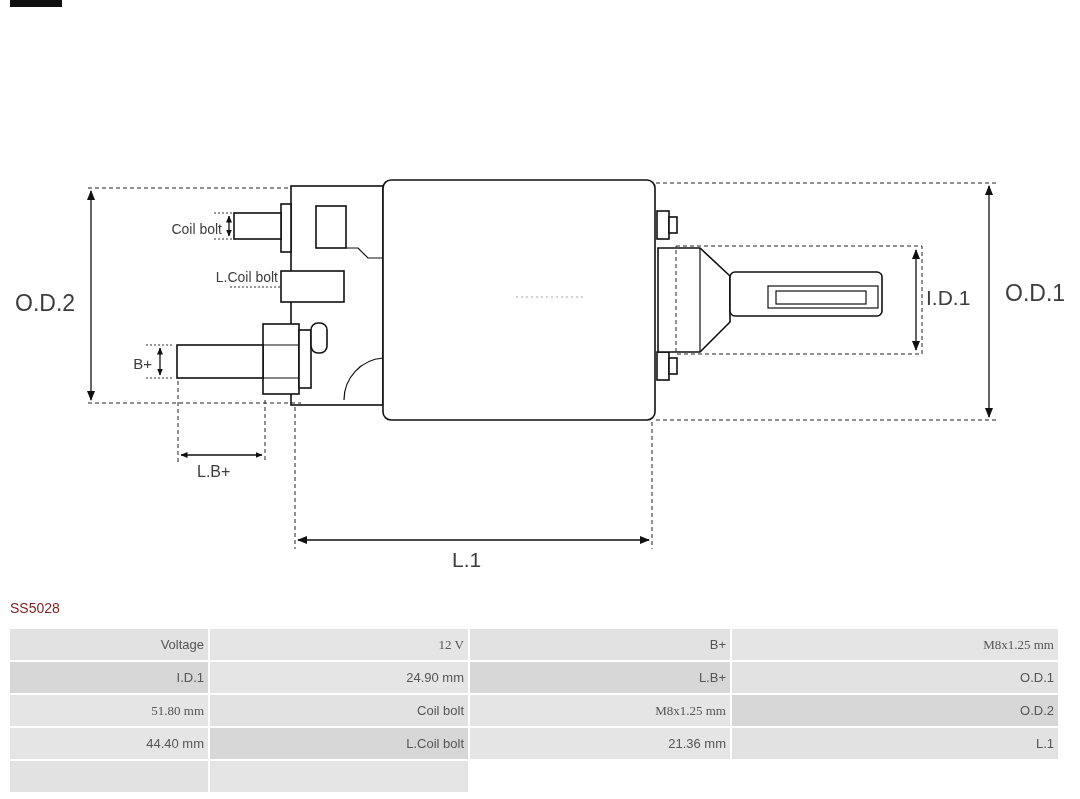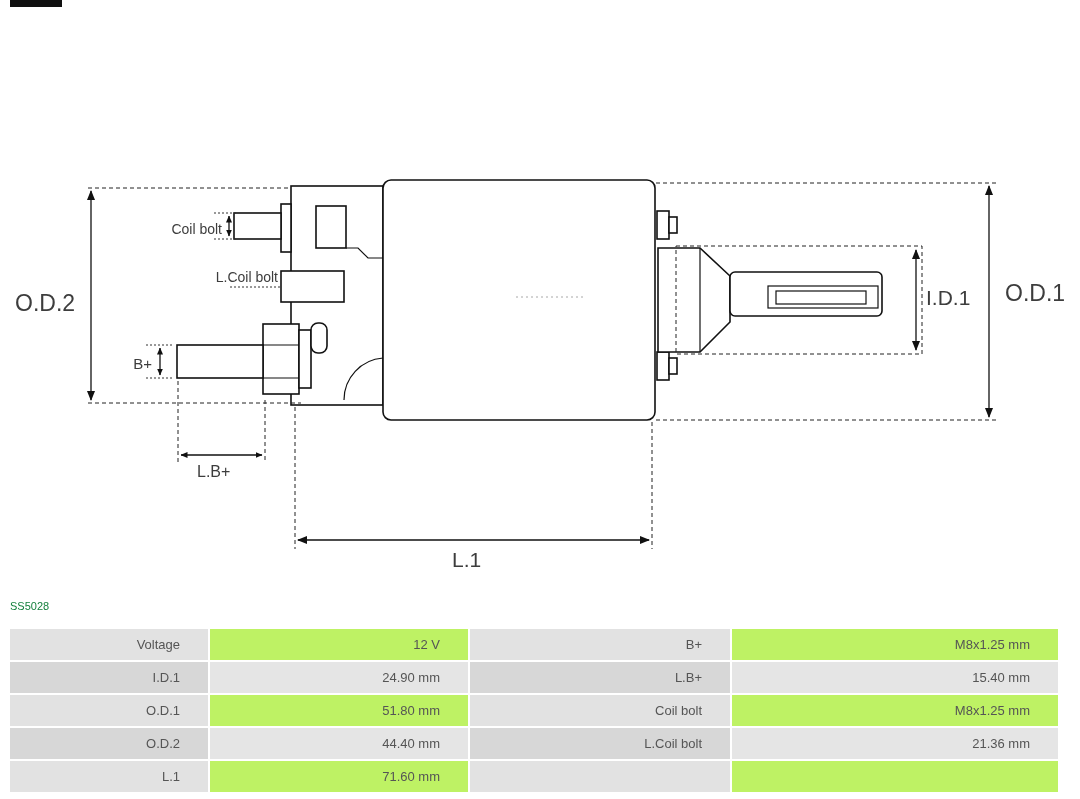--- a/index.html
+++ b/index.html
@@ -8,26 +8,26 @@
   .top-mark{position:absolute;left:10px;top:0;width:52px;height:7px;background:#101010;}
   .diagram{position:absolute;left:0;top:0;}
   .diagram text{font-family:"Liberation Sans",sans-serif;fill:#3d3d3d;}
   .outline{stroke:#111;stroke-width:1.6;fill:#fff;}
   .thin{stroke:#111;stroke-width:1.2;fill:none;}
   .dim{stroke:#111;stroke-width:1.3;fill:none;}
   .dimbold{stroke:#111;stroke-width:1.6;fill:none;}
   .dash{stroke:#222;stroke-width:1;fill:none;stroke-dasharray:4 3;}
   .dot{stroke:#333;stroke-width:1;fill:none;stroke-dasharray:2 2;}
   .center{stroke:#a8a8a8;stroke-width:1;stroke-dasharray:2 3;}
-  .product-code{position:absolute;left:10px;top:600px;font-size:11px;color:#15803d;}
+  .product-code{position:absolute;left:10px;top:600px;font-size:14px;color:#7f1d1d;}
   .spec-table{position:absolute;left:10px;top:629px;width:1048px;display:grid;
               grid-template-columns:198px 258px 260px 326px;gap:2px;background:#fff;}
-  .cell{height:31px;line-height:31px;text-align:right;padding-right:28px;box-sizing:border-box;
+  .cell{height:31px;line-height:31px;text-align:right;padding-right:4px;box-sizing:border-box;
         font-size:13px;color:#555;overflow:hidden;white-space:nowrap;}
-  .lab-a{background:#e2e2e2;} .val-a{background:#bef264;}
+  .lab-a{background:#e2e2e2;} .val-a{background:#e5e5e5;font-family:Liberation Serif, serif;}
   .lab-b{background:#d7d7d7;} .val-b{background:#e5e5e5;}
 </style>
 </head>
 <body>
 
 <div class="page">
 
   <div class="top-mark"></div>
 
   <svg class="diagram" width="1080" height="590" viewBox="0 0 1080 590">
@@ -120,31 +120,29 @@
   <div class="spec-table">
 
     <div class="cell lab-a">Voltage</div>
     <div class="cell val-a">12 V</div>
     <div class="cell lab-a">B+</div>
     <div class="cell val-a">M8x1.25 mm</div>
 
     <div class="cell lab-b">I.D.1</div>
     <div class="cell val-b">24.90 mm</div>
     <div class="cell lab-b">L.B+</div>
-    <div class="cell val-b">15.40 mm</div>
 
     <div class="cell lab-a">O.D.1</div>
     <div class="cell val-a">51.80 mm</div>
     <div class="cell lab-a">Coil bolt</div>
     <div class="cell val-a">M8x1.25 mm</div>
 
     <div class="cell lab-b">O.D.2</div>
     <div class="cell val-b">44.40 mm</div>
     <div class="cell lab-b">L.Coil bolt</div>
     <div class="cell val-b">21.36 mm</div>
 
     <div class="cell lab-a">L.1</div>
-    <div class="cell val-a">71.60 mm</div>
     <div class="cell lab-a"></div>
     <div class="cell val-a"></div>
   </div>
 
 </div>
 
 </body></html>

